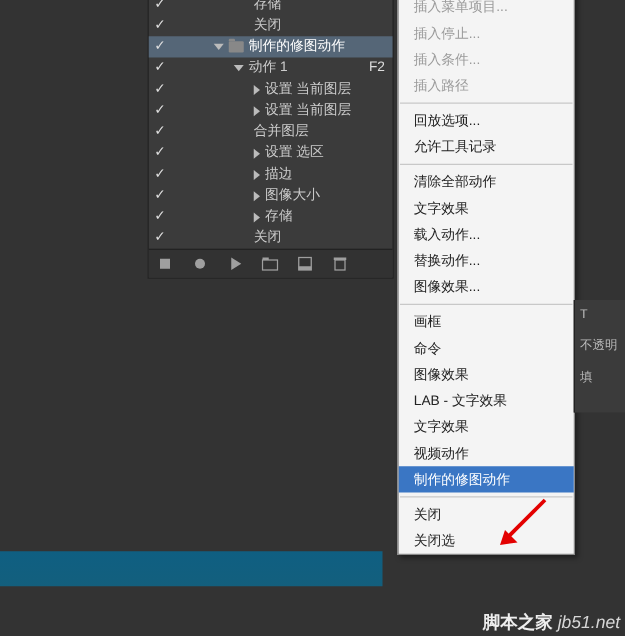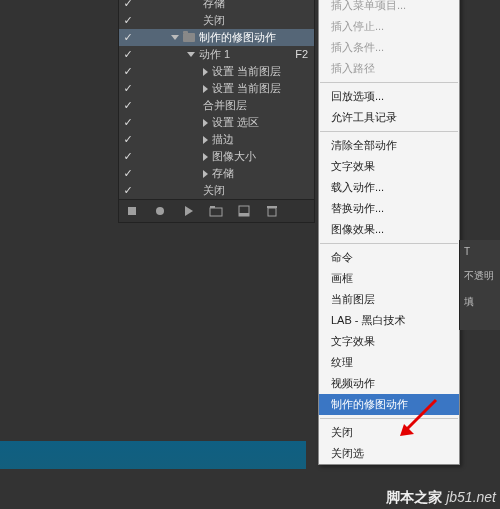--- a/index.html
+++ b/index.html
@@ -158,26 +158,25 @@
     <div class="sep"></div>
     <div class="mi">回放选项...</div>
     <div class="mi">允许工具记录</div>
     <div class="sep"></div>
     <div class="mi">清除全部动作</div>
     <div class="mi">文字效果</div>
     <div class="mi">载入动作...</div>
     <div class="mi">替换动作...</div>
     <div class="mi">图像效果...</div>
     <div class="sep"></div>
+    <div class="mi">画框</div>
     <div class="mi">命令</div>
-    <div class="mi">画框</div>
-    <div class="mi">当前图层</div>
-    <div class="mi">LAB - 黑白技术</div>
+    <div class="mi">图像效果</div>
+    <div class="mi">LAB - 文字效果</div>
     <div class="mi">文字效果</div>
-    <div class="mi">纹理</div>
     <div class="mi">视频动作</div>
     <div class="mi hl">制作的修图动作</div>
     <div class="sep"></div>
     <div class="mi">关闭</div>
     <div class="mi">关闭选</div>
   </div>
 
   <div class="rpanel">
     <div class="rlab">T</div>
     <div class="rlab">不透明</div>

